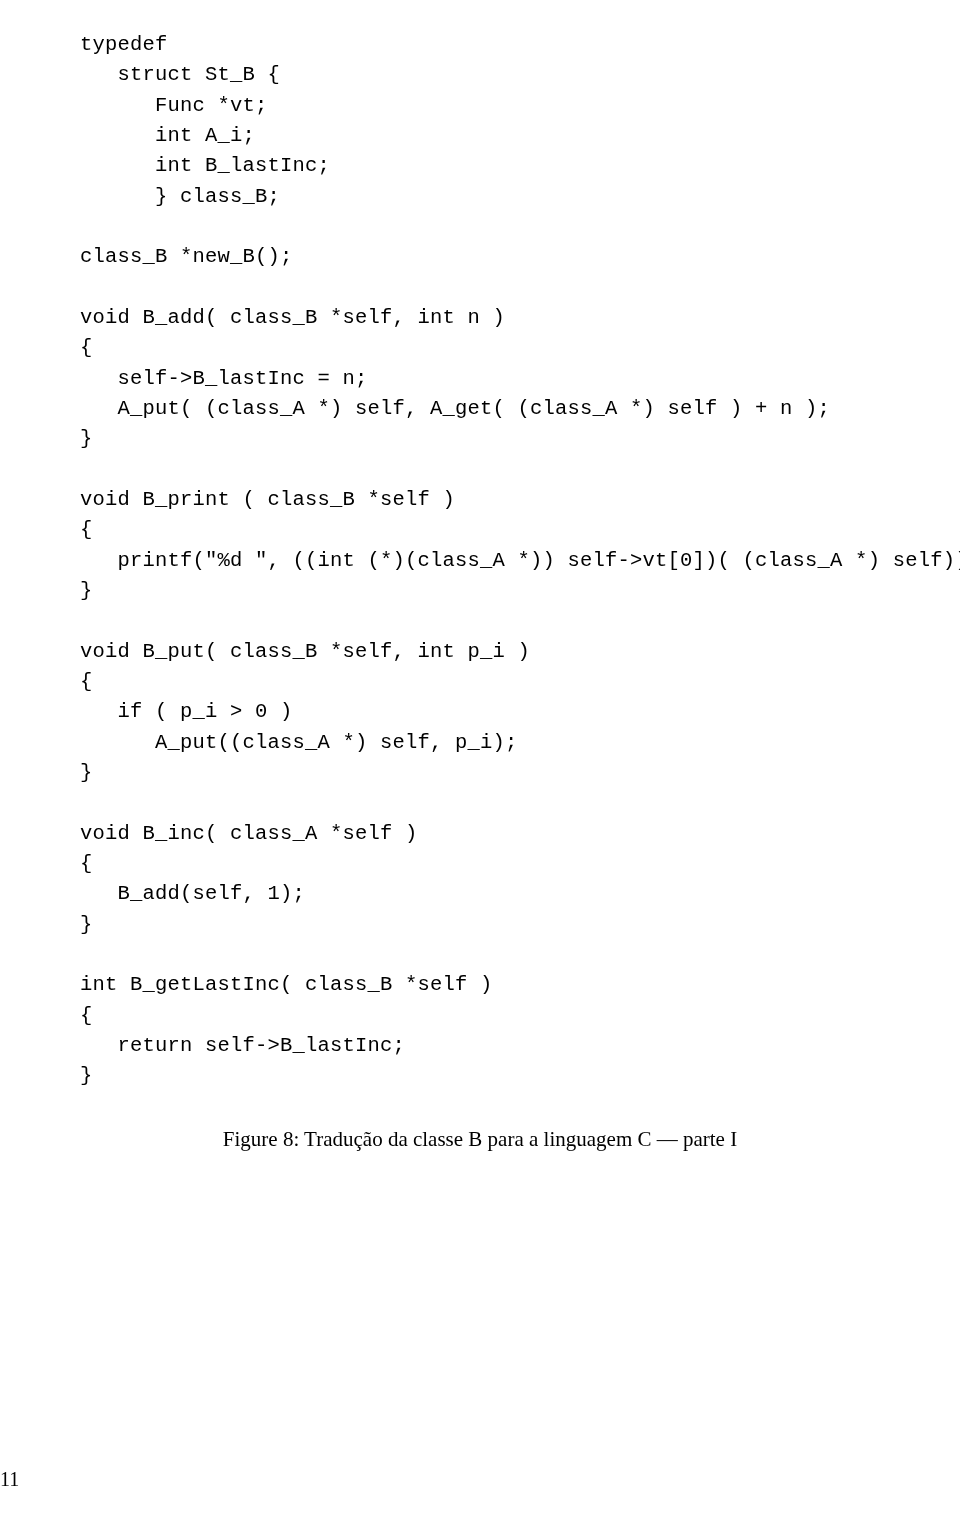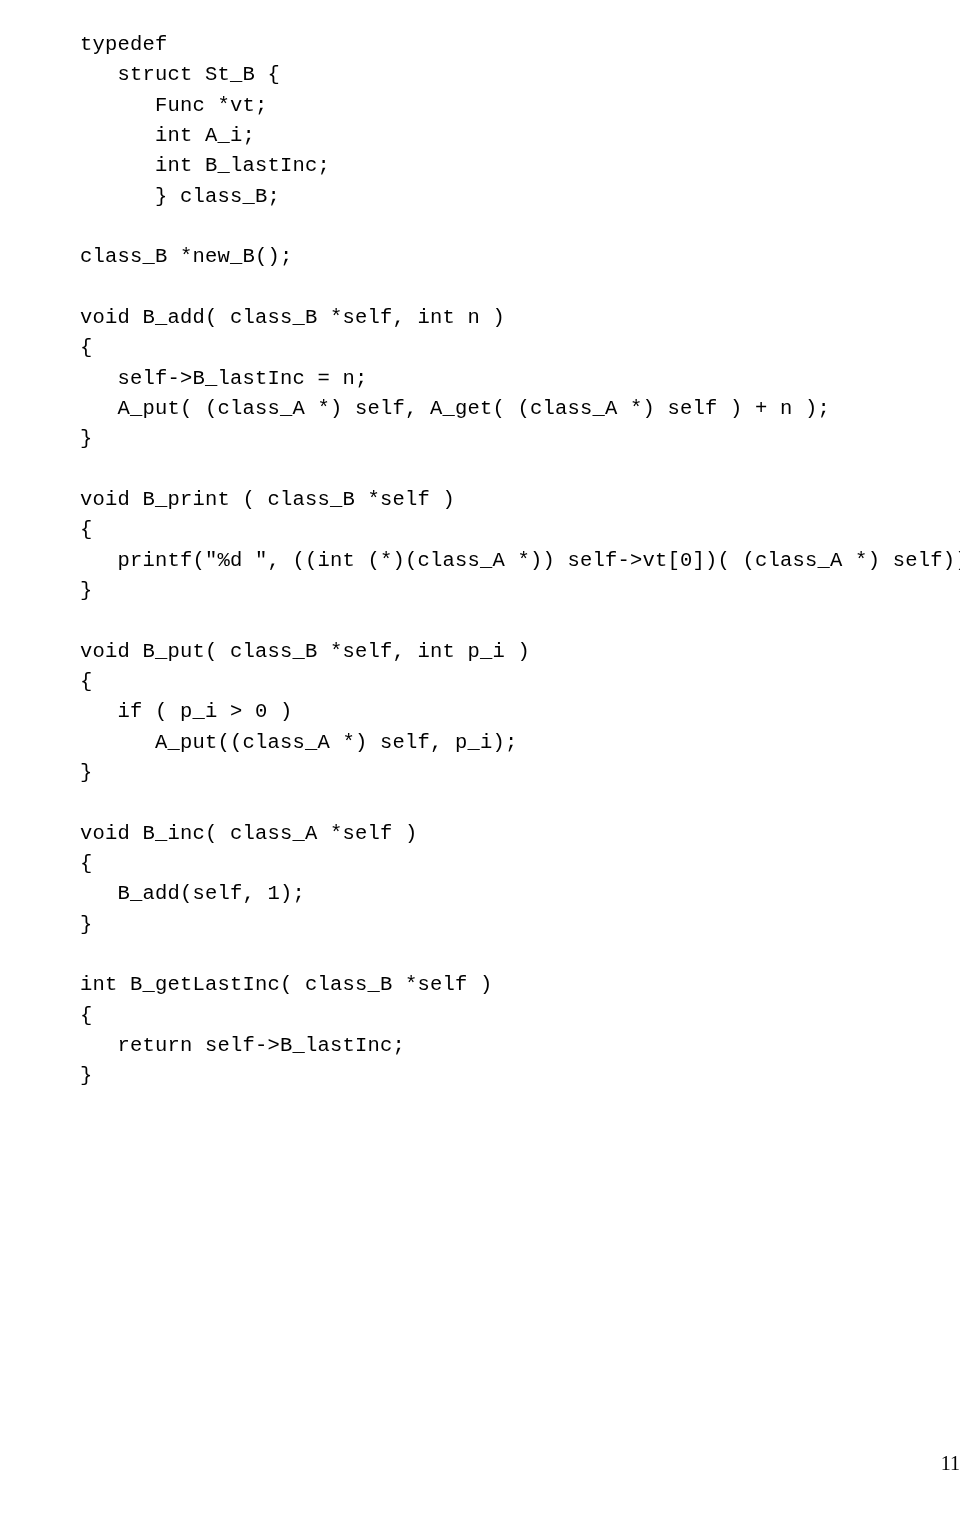--- a/index.html
+++ b/index.html
@@ -27,24 +27,24 @@
     letter-spacing: 0.2px;
   }
   .caption {
     font-family: "Times New Roman", Times, serif;
     font-size: 21px;
     text-align: center;
     margin-top: 36px;
   }
   .page-number {
     position: absolute;
-    bottom: 46px;
+    bottom: 30px;
     left: 0;
     width: 100%;
-    text-align: right;
+    text-align: left;
     font-family: "Times New Roman", Times, serif;
     font-size: 20px;
   }
 </style>
 </head>
 <body>
 
 <div class="page">
 
   <div class="code-block" id="code-listing">typedef
@@ -76,16 +76,17 @@
 void B_inc( class_A *self )
 {
    B_add(self, 1);
 }
 
 int B_getLastInc( class_B *self )
 {
    return self-&gt;B_lastInc;
 }</div>
 
+  <div class="caption">Figure 8: Tradução da classe B para a linguagem C — parte I</div>
 
   <div class="page-number">11</div>
 
 </div>
 
 </body></html>

